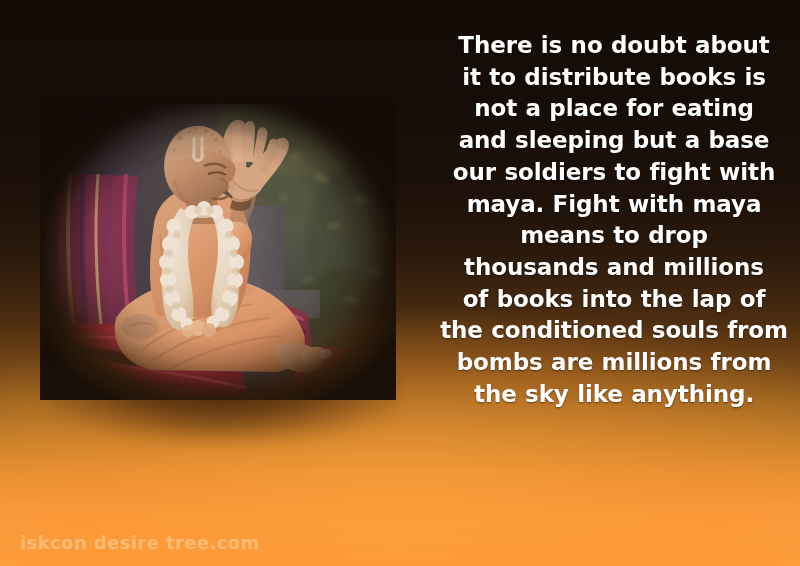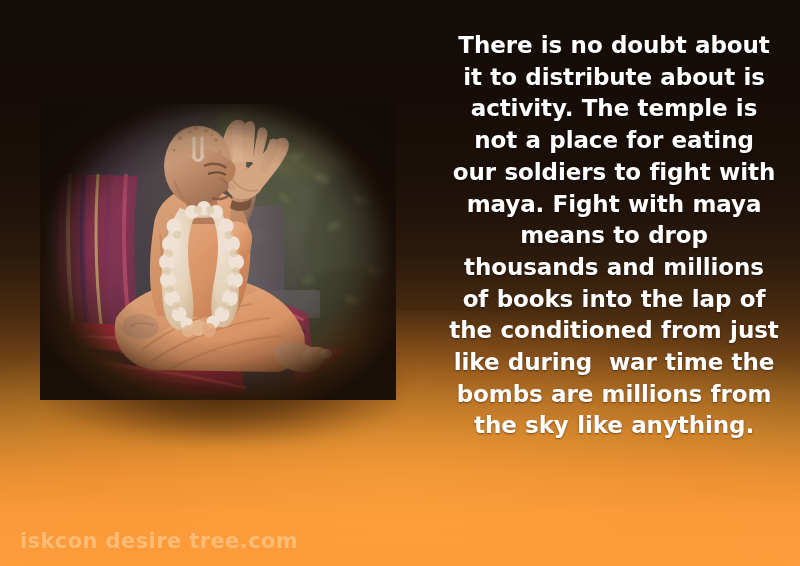--- a/index.html
+++ b/index.html
@@ -122,21 +122,21 @@
   }
   .quote .line { display: block; white-space: pre; }
 
   
   .watermark {
     position: absolute;
     left: 20px;
     bottom: 13px;
     font-family: "DejaVu Sans", sans-serif;
     font-weight: bold;
-    font-size: 21px;
+    font-size: 18px;
     letter-spacing: 0.4px;
     color: #ffbe78;
     opacity: 0.95;
   }
 </style>
 </head>
 <body>
 
 <div id="poster">
 
@@ -434,29 +434,28 @@
         <rect width="344" height="290" fill="#d88a3a" opacity="0.10"></rect>
         <rect width="344" height="290" fill="#3a2a52" opacity="0.06"></rect>
       </svg>
     </div>
 
     <div class="photo-vignette"></div>
   </div>
 
   <div class="quote">
     <span class="line">There is no doubt about</span>
-    <span class="line">it to distribute about is</span>
-    <span class="line">activity. The temple is</span>
+    <span class="line">it to distribute books is</span>
     <span class="line">not a place for eating</span>
+    <span class="line">and sleeping but a base</span>
     <span class="line">our soldiers to fight with</span>
     <span class="line">maya. Fight with maya</span>
     <span class="line">means to drop</span>
     <span class="line">thousands and millions</span>
     <span class="line">of books into the lap of</span>
-    <span class="line">the conditioned from just</span>
-    <span class="line">like during  war time the</span>
+    <span class="line">the conditioned souls from</span>
     <span class="line">bombs are millions from</span>
     <span class="line">the sky like anything.</span>
   </div>
 
   <div class="watermark">iskcon desire tree.com</div>
 
 </div>
 
 </body></html>

